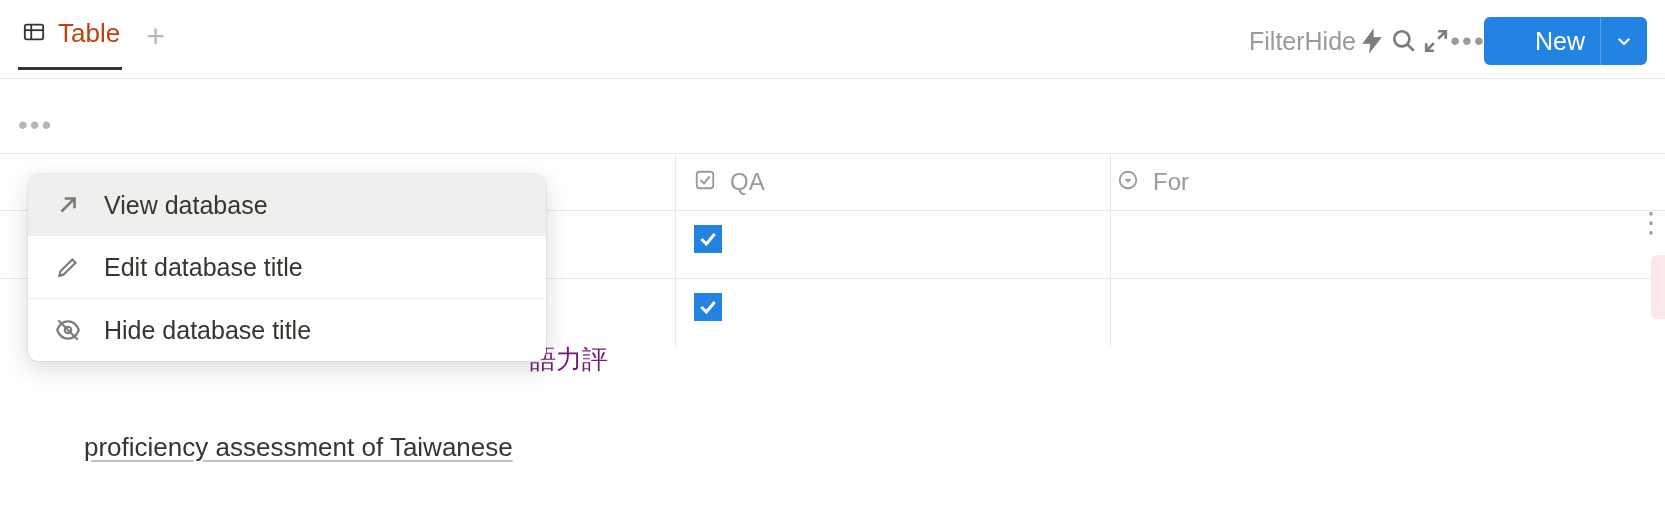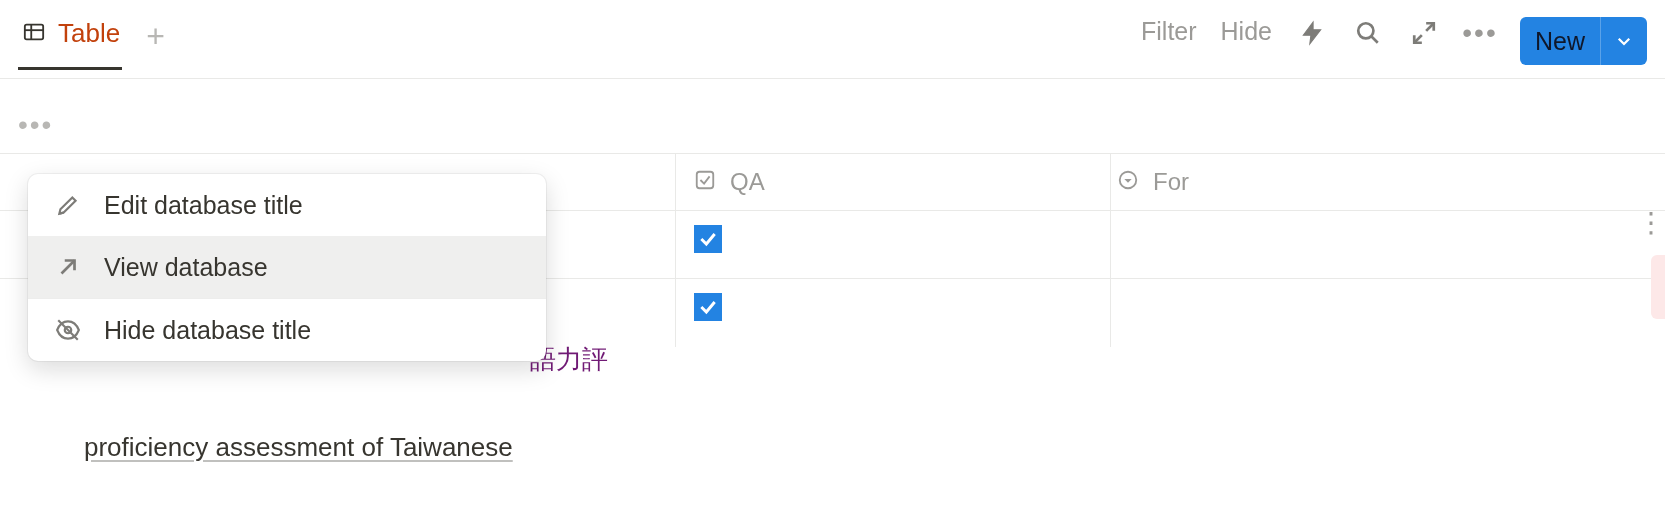--- a/index.html
+++ b/index.html
@@ -30,21 +30,21 @@
     .tab svg { width: 28px; height: 22px; }
     .tab-label { font-size: 26px; color: #c2410c; }
     .add-view {
       color: #b8b7b4;
       font-size: 32px;
       font-weight: 300;
       line-height: 1;
       padding-bottom: 10px;
       cursor: pointer;
     }
-    .topbar-right { display: flex; gap: 24px; }
+    .topbar-right { display: flex; align-items: center; }
     .ghost-btn {
       font-size: 25px;
       color: #9b9a97;
       cursor: pointer;
     }
     .icon-btn {
       width: 32px; height: 32px;
       display: flex; align-items: center; justify-content: center;
       color: #7d7c78;
       cursor: pointer;
@@ -52,26 +52,27 @@
     .icon-btn svg { width: 26px; height: 26px; stroke: currentColor; }
     .new-btn {
       display: flex;
       align-items: stretch;
       background: #2383e2;
       border-radius: 6px;
       overflow: hidden;
       height: 48px;
     }
     .new-btn-main {
-      color: #0f172a;
+      color: #ffffff;
       font-size: 25px;
       padding: 0 15px;
       display: flex;
       align-items: center;
       cursor: pointer;
+      margin-left: 36px;
     }
     .new-btn-drop {
       color: #fff;
       padding: 0 14px;
       display: flex;
       align-items: center;
       border-left: 1px solid rgba(255,255,255,0.25);
       cursor: pointer;
     }
     .new-btn-drop svg { width: 18px; height: 18px; }
@@ -283,37 +284,37 @@
     </div>
     <div class="cell-for"></div>
   </div>
 </div>
 
 <div class="row-right-tag"></div>
 <div class="partial-text">語力評</div>
 <div class="partial-text-below">proficiency assessment of Taiwanese</div>
 
 <div class="context-menu">
+  <div class="menu-item hovered">
+    <span class="menu-icon">
+      <svg viewBox="0 0 24 24" fill="none" stroke="currentColor" stroke-width="2.5">
+          <line x1="6" y1="18" x2="18" y2="6"></line>
+          <polyline points="9 6 18 6 18 15"></polyline>
+        </svg>
+    </span>
+    <span>View database</span>
+  </div>
   <div class="menu-item">
     <span class="menu-icon">
       <svg viewBox="0 0 24 24" fill="none" stroke="currentColor" stroke-width="2">
           <path d="M4 20 L8 19 L19 8 L16 5 L5 16 Z"></path>
           <line x1="4" y1="20" x2="8" y2="19"></line>
         </svg>
     </span>
     <span>Edit database title</span>
-  </div>
-  <div class="menu-item hovered">
-    <span class="menu-icon">
-      <svg viewBox="0 0 24 24" fill="none" stroke="currentColor" stroke-width="2.5">
-          <line x1="6" y1="18" x2="18" y2="6"></line>
-          <polyline points="9 6 18 6 18 15"></polyline>
-        </svg>
-    </span>
-    <span>View database</span>
   </div>
   <div class="menu-sep"></div>
   <div class="menu-item">
     <span class="menu-icon">
       <svg viewBox="0 0 24 24" fill="none" stroke="currentColor" stroke-width="2">
           <path d="M2 12 C4 7 8 4 12 4 C16 4 20 7 22 12 C20 17 16 20 12 20 C8 20 4 17 2 12 Z"></path>
           <circle cx="12" cy="12" r="3"></circle>
           <line x1="3" y1="3" x2="21" y2="21"></line>
         </svg>
     </span>

